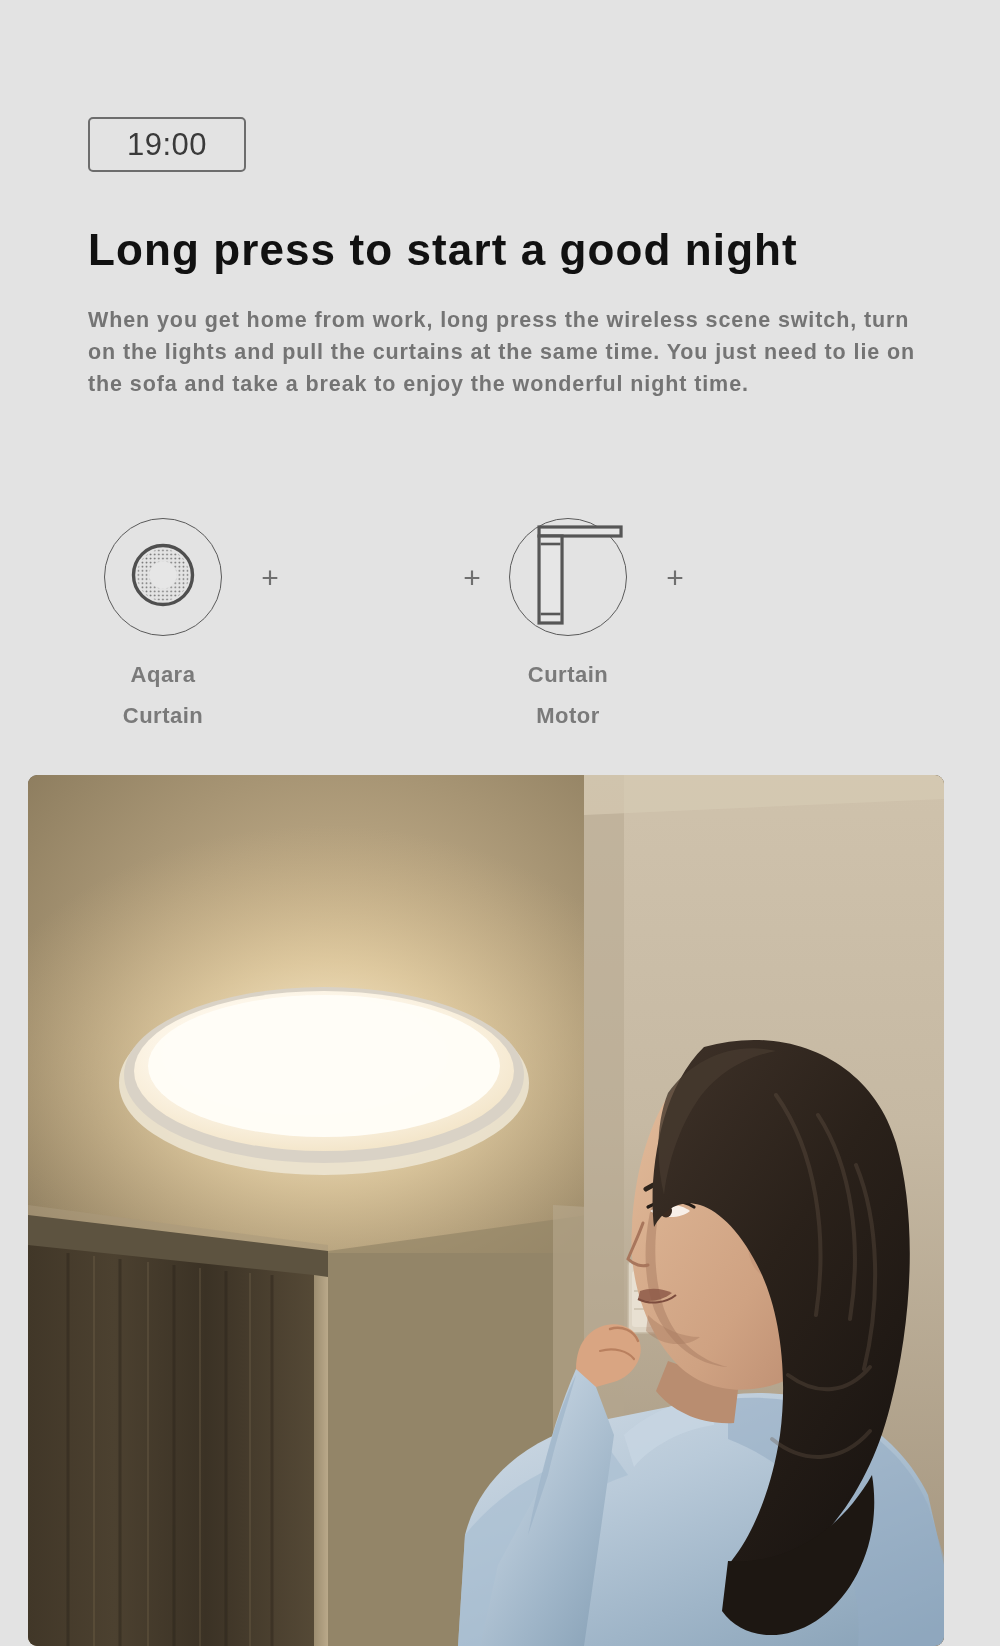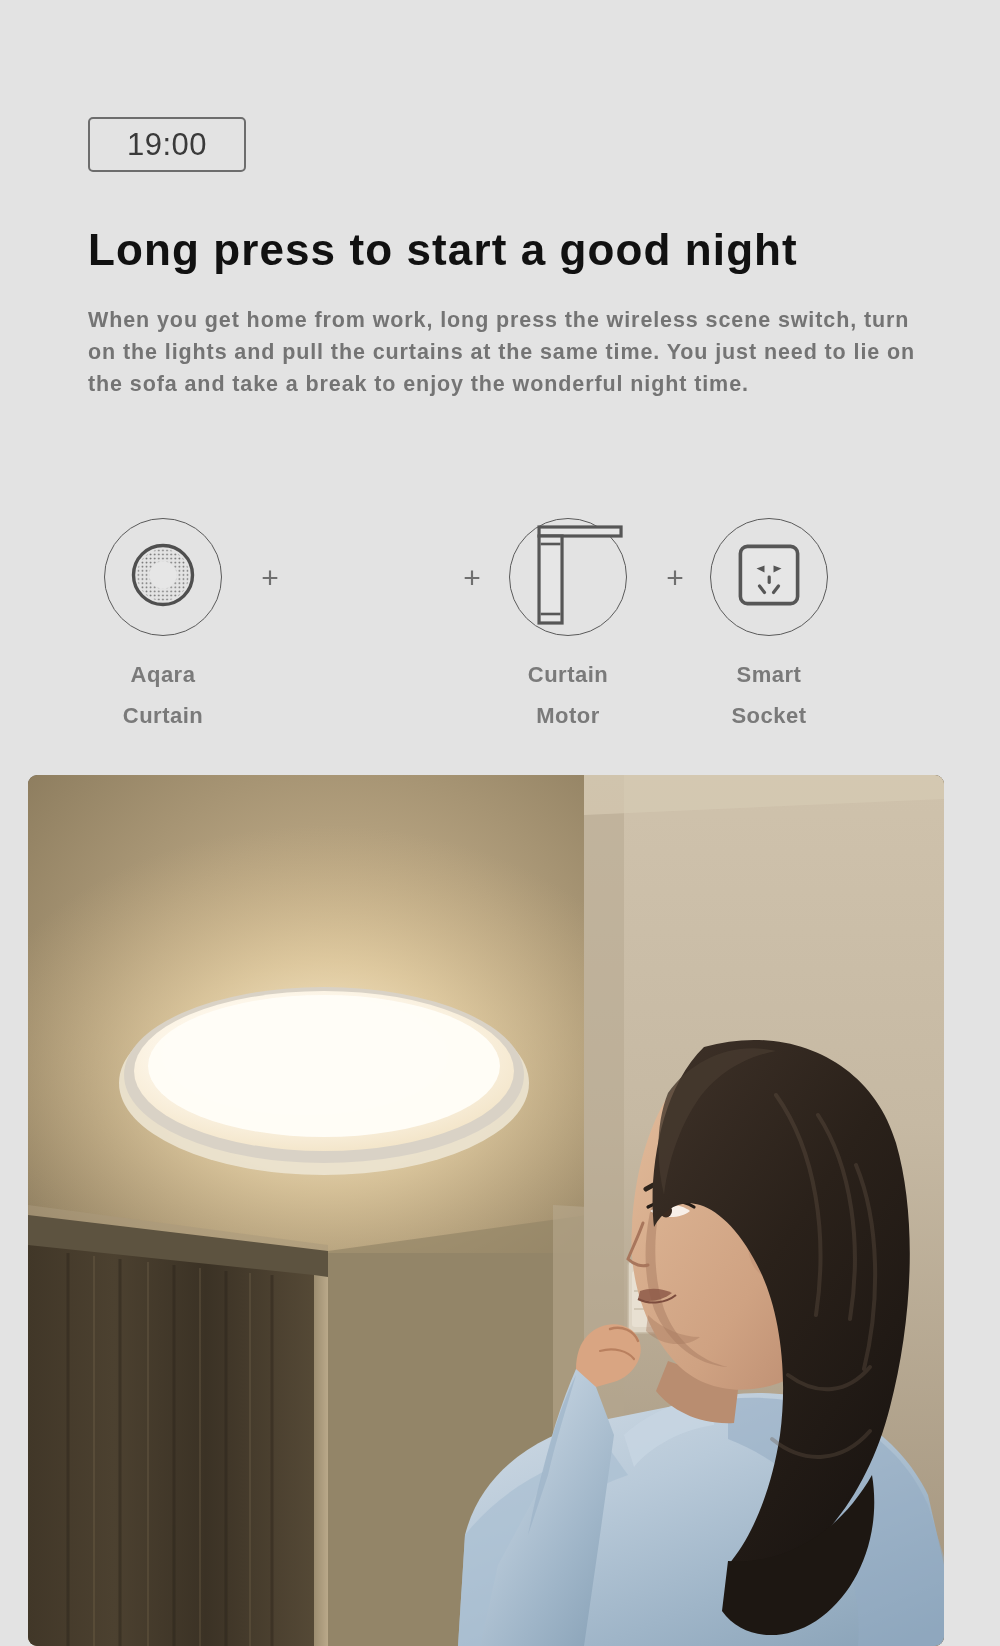--- a/index.html
+++ b/index.html
@@ -209,43 +209,20 @@
         </span>
       </div>
       <div class="label">
         <span>Curtain</span>
         <span>Motor</span>
       </div>
     </div>
 
     <div class="plus plus-2">+</div>
 
-    <div class="device dev-3">
-      <div class="circle">
-        <span class="glyph">
-          <svg width="62" height="62" viewBox="0 0 62 62">
-            <rect x="2.4" y="2.4" width="57.2" height="57.2" rx="7" ry="7" fill="#e6e6e6" stroke="#565656" stroke-width="3.6"></rect>
-
-            <path d="M18.5 24.5 L26.5 21.5 L26.5 28.5 Z" fill="#565656"></path>
-
-            <path d="M43.5 24.5 L35.5 21.5 L35.5 28.5 Z" fill="#565656"></path>
-
-            <rect x="29.6" y="31.5" width="3.2" height="8.5" rx="1.4" fill="#565656"></rect>
-
-            <line x1="21.5" y1="42" x2="26.5" y2="48.5" stroke="#565656" stroke-width="3.2" stroke-linecap="round"></line>
-
-            <line x1="40.5" y1="42" x2="35.5" y2="48.5" stroke="#565656" stroke-width="3.2" stroke-linecap="round"></line>
-          </svg>
-        </span>
-      </div>
-      <div class="label">
-        <span>Smart</span>
-        <span>Socket</span>
-      </div>
-    </div>
 
   </div>
 
   <div class="photo">
     <svg viewBox="0 0 916 871" preserveAspectRatio="xMidYMid slice">
       <defs>
 
         <radialGradient id="ceilGlow" cx="34%" cy="27%" r="46%">
           <stop offset="0%" stop-color="#cdb892"></stop>
           <stop offset="45%" stop-color="#b29f7d"></stop>

